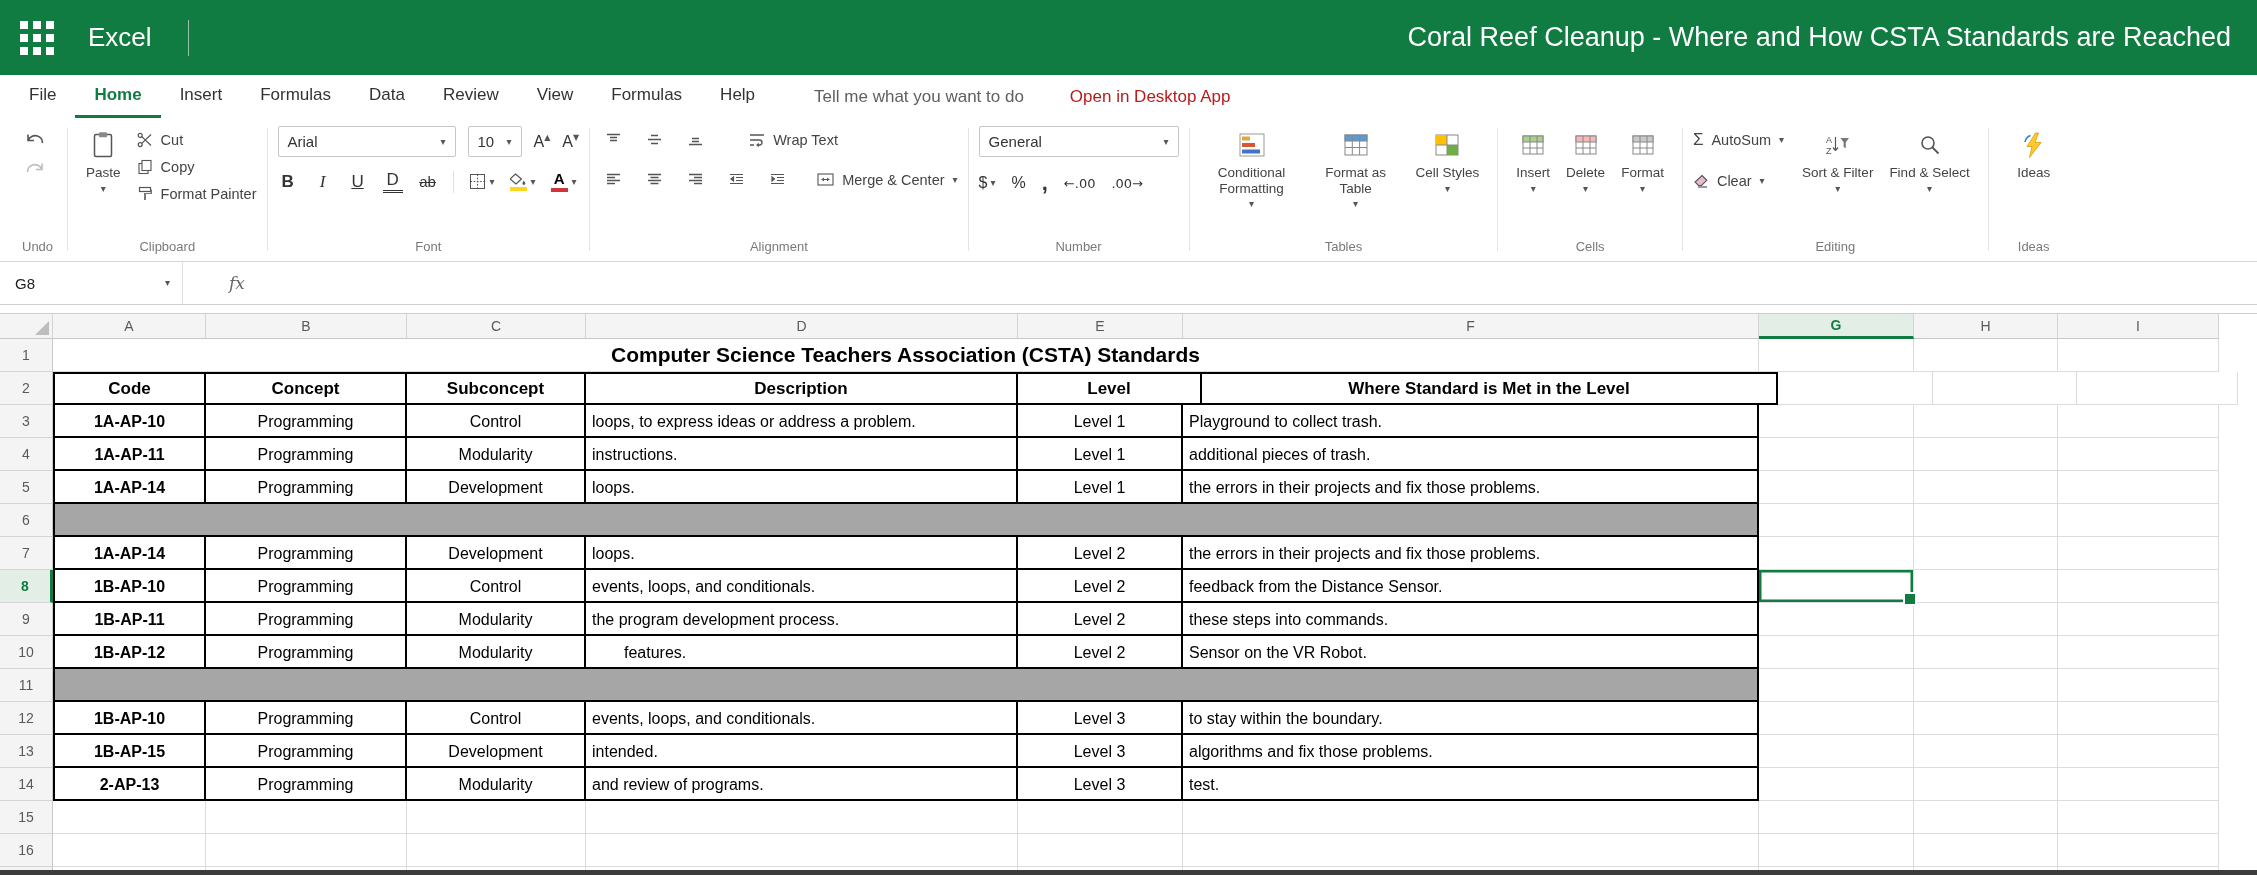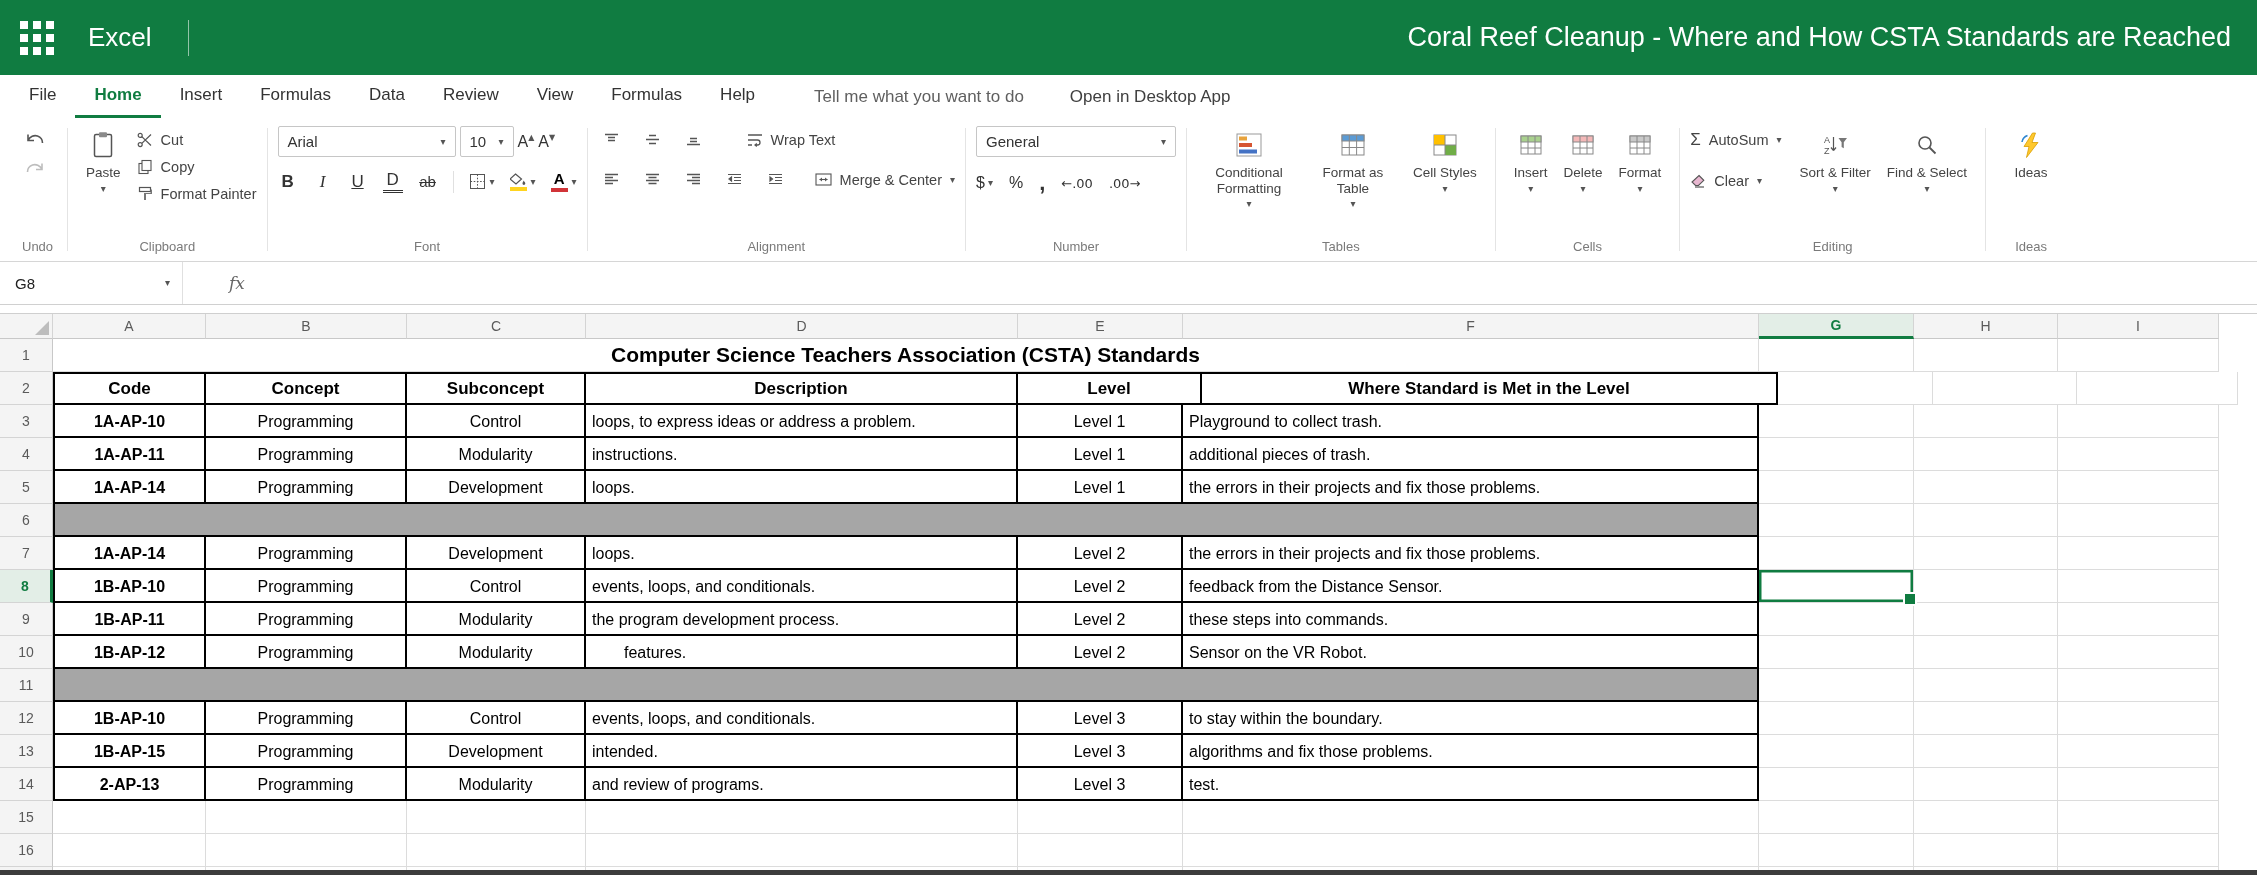--- a/index.html
+++ b/index.html
@@ -16,21 +16,21 @@
   .topbar-divider { width:1px; height:36px; background:rgba(255,255,255,.55); margin-left:36px; }
   .doc-title { margin-left:auto; margin-right:26px; font-size:27px; white-space:nowrap; }
 
   
   .menubar { height:43px; background:#fff; display:flex; align-items:stretch; padding-left:10px; }
   #menu-tabs { display:flex; align-items:stretch; }
   .menu-tab { display:flex; align-items:center; padding:0 19px; font-size:17px; color:#333;
     cursor:pointer; border-bottom:3px solid transparent; }
   .menu-tab.active { color:var(--brand-green,#107C41); border-bottom-color:var(--brand-green,#107C41); font-weight:bold; }
   .menu-extra { display:flex; align-items:center; font-size:17px; color:#5f5f5f; margin-left:40px; cursor:pointer; }
-  .menu-open  { color:#404040; margin-left:46px; }
+  .menu-open  { color:#b91c1c; margin-left:46px; }
 
   
   .ribbon { height:144px; background:#fff; border-bottom:1px solid #D6D6D6; display:flex; align-items:stretch; padding-left:8px; }
   .rgroup { display:flex; flex-direction:column; padding:8px 10px 0; }
   .rcontent { flex:1; display:flex; align-items:flex-start; }
   .rcontent.col { flex-direction:column; }
   .rlabel { text-align:center; color:#7a7a7a; font-size:13px; padding:2px 4px 7px; }
   .rsep { width:1px; background:#E4E4E4; margin:10px 0; flex:0 0 auto; }
   .caret { font-family:"DejaVu Sans",sans-serif; font-size:10px; color:#555; line-height:1; }
   .tri { font-family:"DejaVu Sans",sans-serif; font-size:8px; color:#555; }
@@ -38,21 +38,21 @@
   .bigbtn { display:flex; flex-direction:column; align-items:center; padding:3px 8px 0; font-size:13.5px;
     color:#444; line-height:1.15; text-align:center; cursor:pointer; }
   .bigbtn .bicon { height:32px; display:flex; align-items:center; margin-bottom:4px; }
   .bigbtn .blabel { max-width:88px; }
   .bigbtn .caret { margin-top:3px; }
   .smallbtn { display:flex; align-items:center; gap:8px; font-size:14.5px; color:#444; height:27px; cursor:pointer; white-space:nowrap; }
   .stack { display:flex; flex-direction:column; justify-content:flex-start; margin-left:8px; }
   .iconbtn { padding:5px 6px; cursor:pointer; }
   .iconbtn.dim svg path { stroke:#BDBDBD; }
 
-  .row1 { display:flex; align-items:center; gap:4px; }
+  .row1 { display:flex; align-items:center; gap:12px; }
   .row2 { display:flex; align-items:center; gap:15px; margin-top:13px; }
   .combo { height:31px; border:1px solid #C6C6C6; border-radius:2px; background:#fff; display:flex;
     align-items:center; justify-content:space-between; font-size:15px; color:#333; padding:0 9px; cursor:pointer; }
   .combo-font { width:178px; } .combo-size { width:54px; } .combo-general { width:200px; }
   .fbtn { font-size:17px; color:#333; cursor:pointer; min-width:20px; text-align:center; line-height:1.2; }
   .fbtn.b { font-weight:bold; }
   .fbtn.i { font-style:italic; font-family:"Liberation Serif",serif; }
   .fbtn.u { text-decoration:underline; }
   .fbtn.dd { border-bottom:3px double #333; }
   .fbtn.st { text-decoration:line-through; font-size:15px; }

